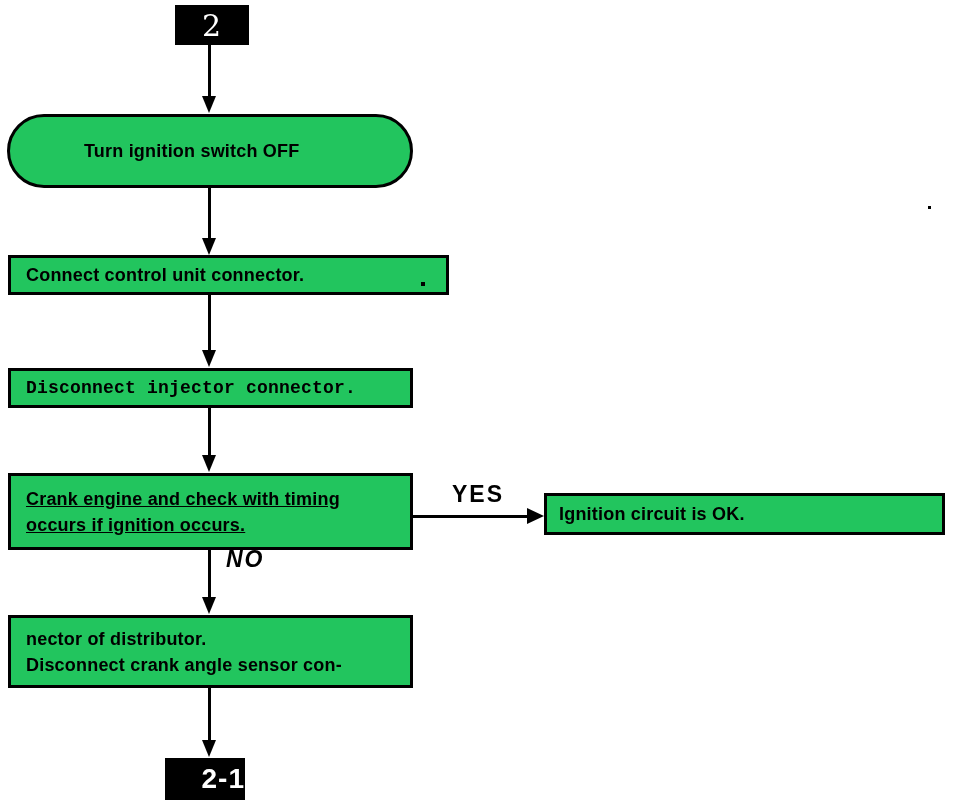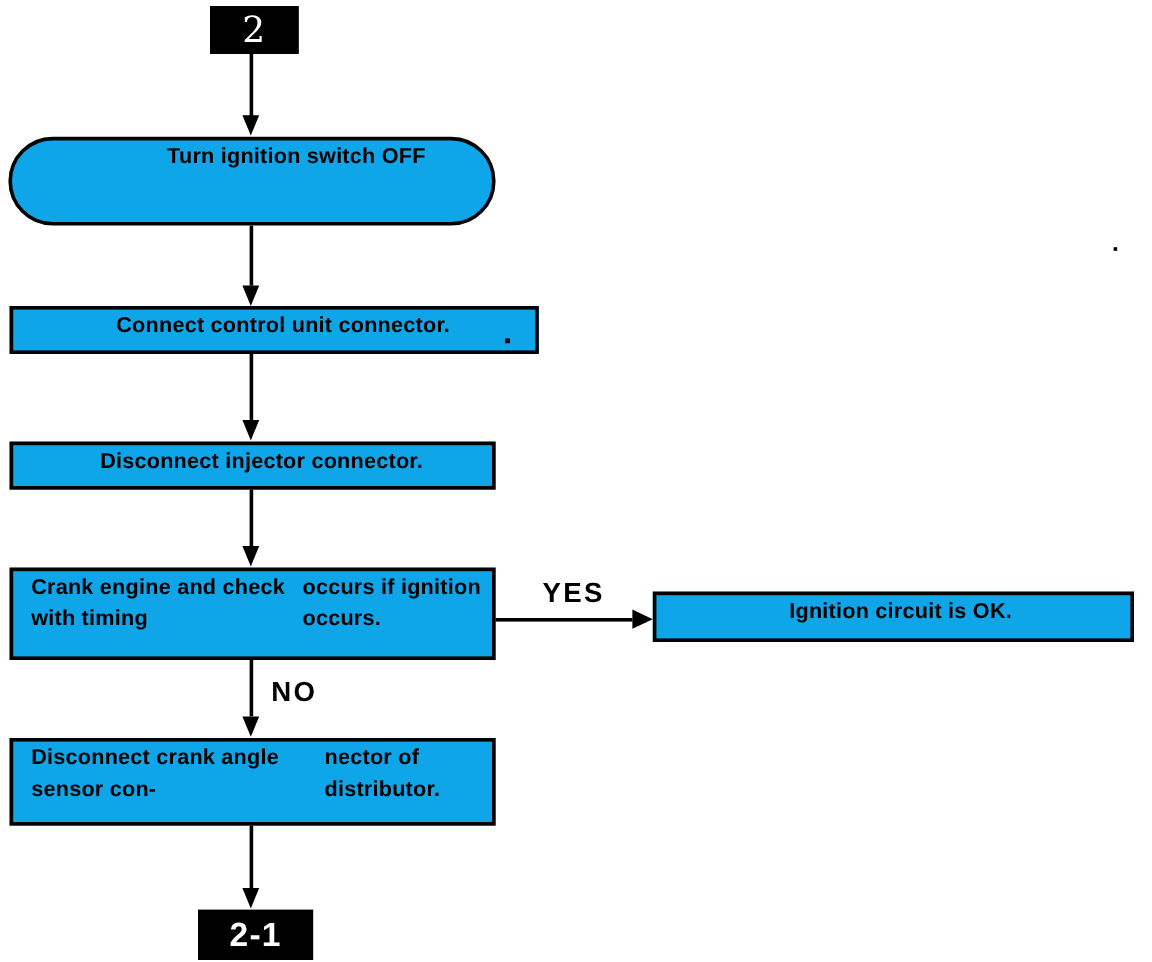--- a/index.html
+++ b/index.html
@@ -13,23 +13,23 @@
     height: 802px;
     background: #ffffff;
     font-family: "Liberation Sans", "DejaVu Sans", sans-serif;
     color: #000000;
     overflow: hidden;
   }
   .node {
     position: absolute;
     box-sizing: border-box;
     border: 3px solid #000000;
-    background: #0ea5e9;
+    background: #22c55e;
     display: flex;
-    flex-direction: row;
+    flex-direction: column;
     justify-content: center;
     font-size: 18px;
     font-weight: 700;
     line-height: 26px;
     letter-spacing: 0.2px;
   }
   .node .txt { display: block; }
   .terminator {
     border-radius: 37px;
     padding-left: 74px;
@@ -103,52 +103,52 @@
   <div class="vline" style="left:208px; top:188px; height:50px;"></div>
   <div class="ah-down" style="left:202px; top:238px;"></div>
 
   <div class="node process" style="left:8px; top:255px; width:441px; height:40px;">
     <span class="txt">Connect control unit connector.</span>
   </div>
 
   <div class="vline" style="left:208px; top:295px; height:55px;"></div>
   <div class="ah-down" style="left:202px; top:350px;"></div>
 
-  <div class="node process" style="left:8px; top:368px; width:405px; height:40px;">
+  <div class="node process" style="left:8px; top:368px; width:405px; height:40px;font-family:Liberation Mono, monospace;">
     <span class="txt">Disconnect injector connector.</span>
   </div>
 
   <div class="vline" style="left:208px; top:408px; height:47px;"></div>
   <div class="ah-down" style="left:202px; top:455px;"></div>
 
-  <div class="node process" style="left:8px; top:473px; width:405px; height:77px;">
+  <div class="node process" style="left:8px; top:473px; width:405px; height:77px;text-decoration:underline;">
     <span class="txt">Crank engine and check with timing</span>
     <span class="txt">occurs if ignition occurs.</span>
   </div>
 
   <div class="edge-label" style="left:452px; top:481px;">YES</div>
   <div class="hline" style="left:413px; top:515px; width:114px;"></div>
   <div class="ah-right" style="left:527px; top:508px;"></div>
 
   <div class="node process" style="left:544px; top:493px; width:401px; height:42px; padding-left:12px;">
     <span class="txt">Ignition circuit is OK.</span>
   </div>
 
-  <div class="edge-label" style="left:226px; top:563px;">NO</div>
+  <div class="edge-label" style="left:226px; top:546px;font-style:italic;">NO</div>
   <div class="vline" style="left:208px; top:550px; height:47px;"></div>
   <div class="ah-down" style="left:202px; top:597px;"></div>
 
   <div class="node process" style="left:8px; top:615px; width:405px; height:73px;">
+    <span class="txt">nector of distributor.</span>
     <span class="txt">Disconnect crank angle sensor con-</span>
-    <span class="txt">nector of distributor.</span>
   </div>
 
   <div class="vline" style="left:208px; top:688px; height:52px;"></div>
   <div class="ah-down" style="left:202px; top:740px;"></div>
 
-  <div class="blackbox end" style="left:165px; top:758px; width:96px; height:42px;">
+  <div class="blackbox end" style="left:165px; top:758px; width:80px; height:42px;justify-content:flex-end;">
     <span>2-1</span>
   </div>
 
   <div class="speck" style="left:421px; top:282px; width:4px; height:4px;"></div>
   <div class="speck" style="left:928px; top:206px; width:3px; height:3px;"></div>
 
 </div>
 
 </body></html>

